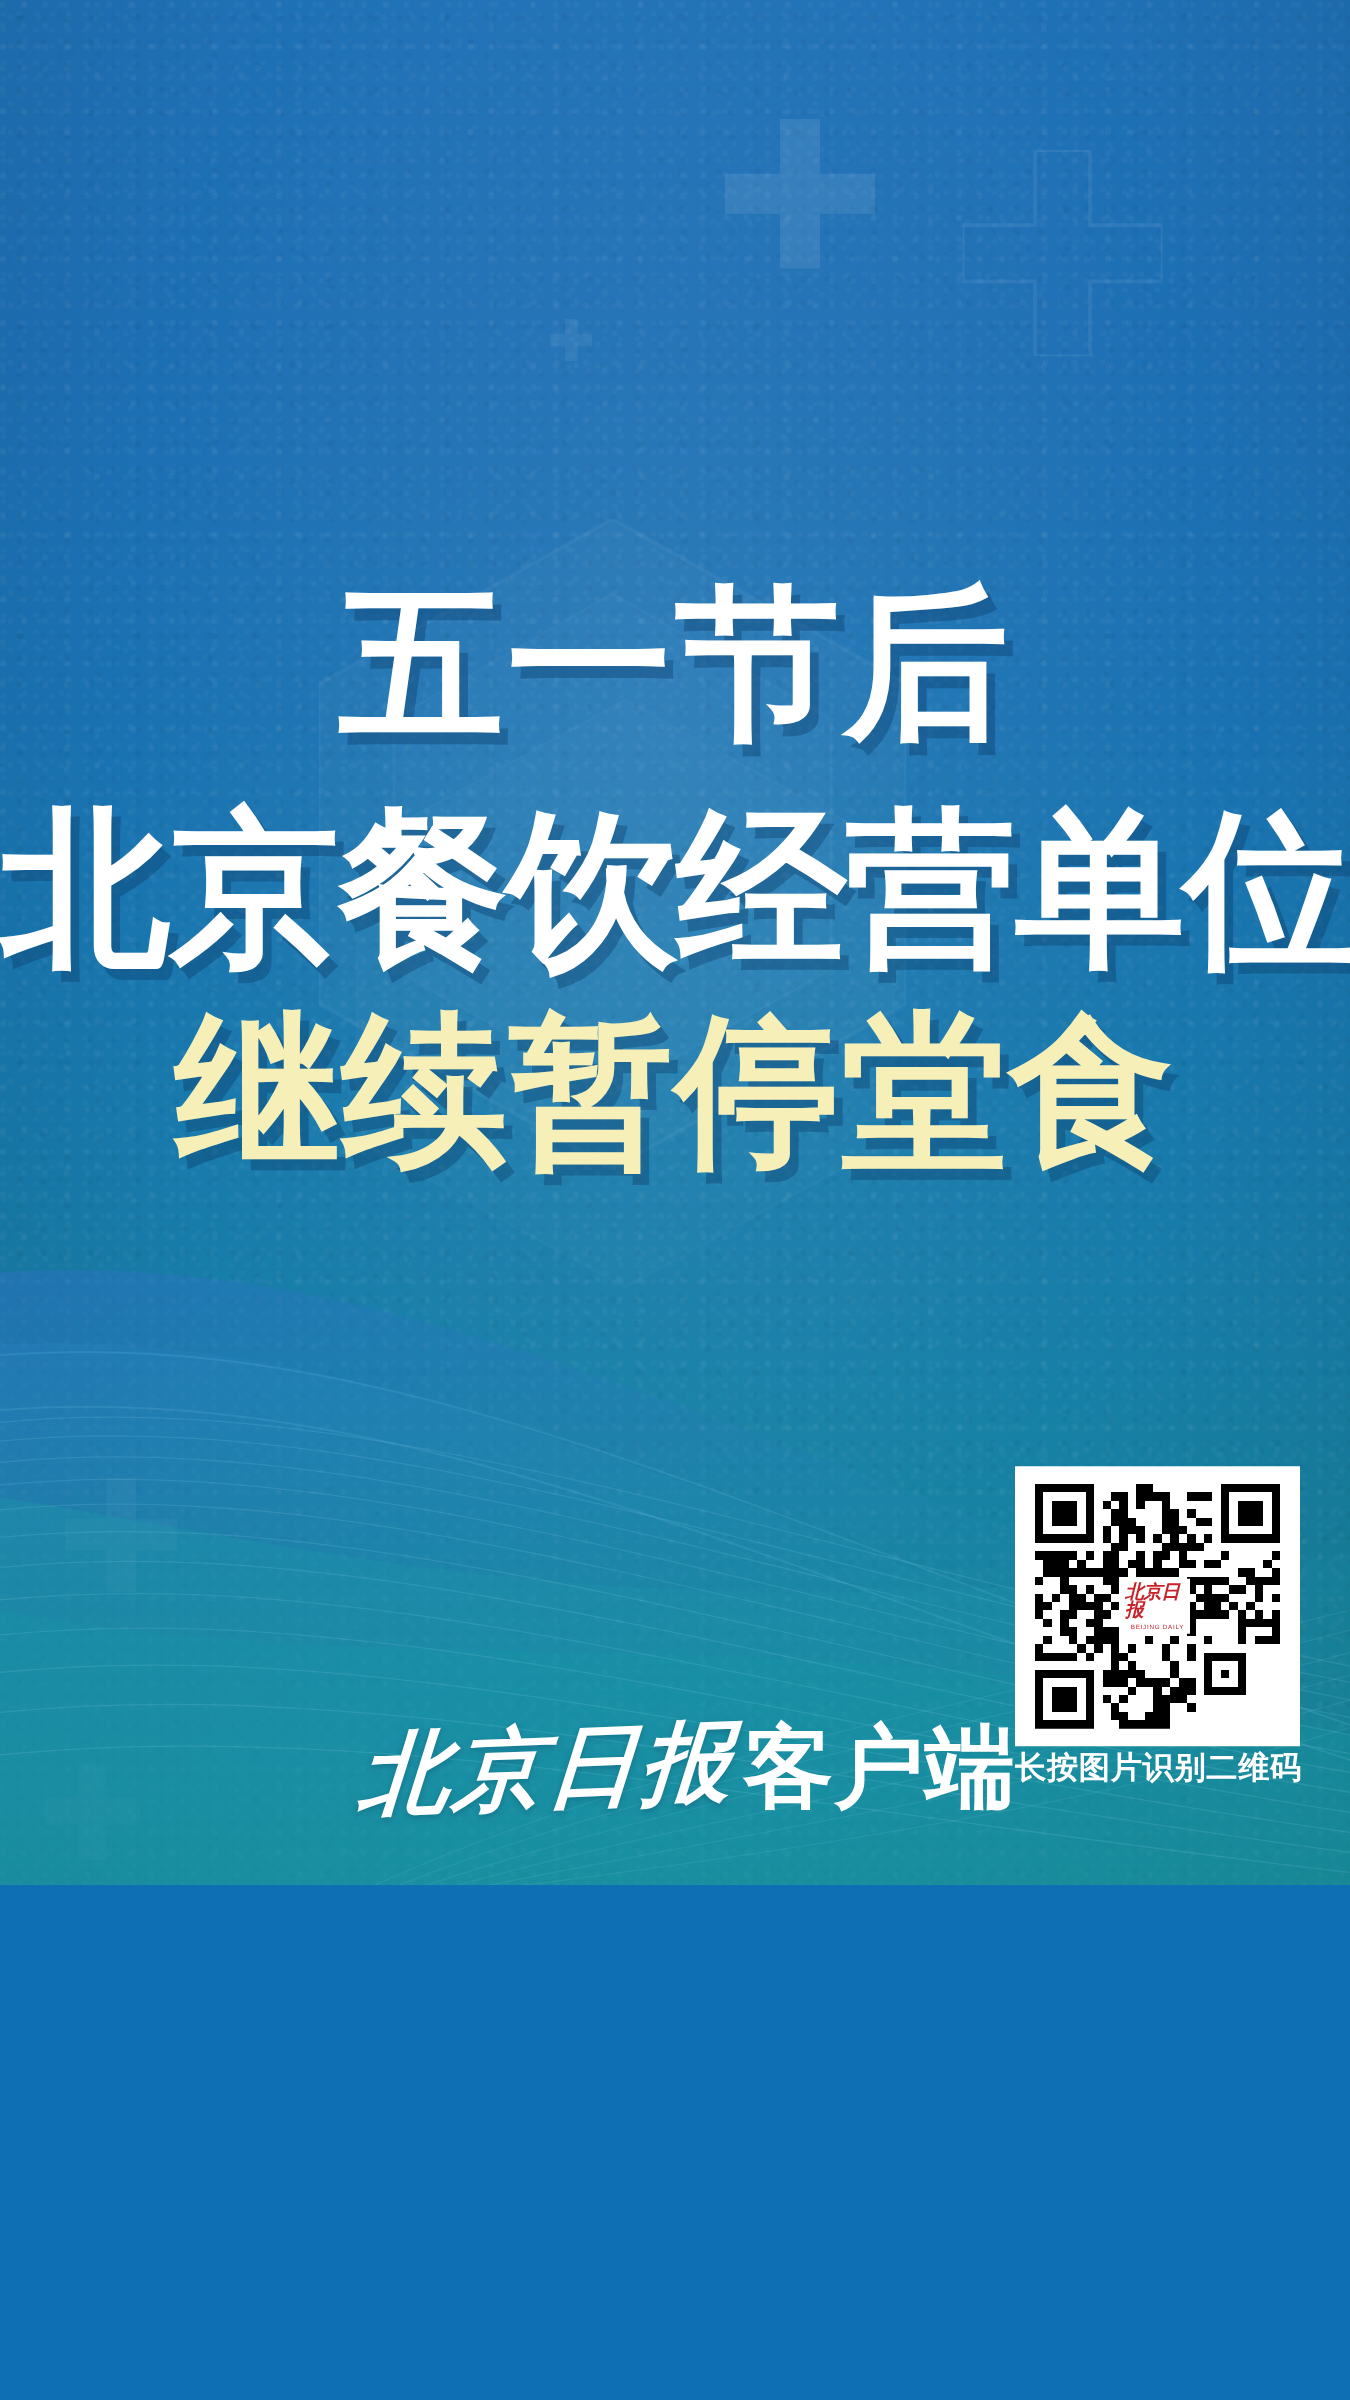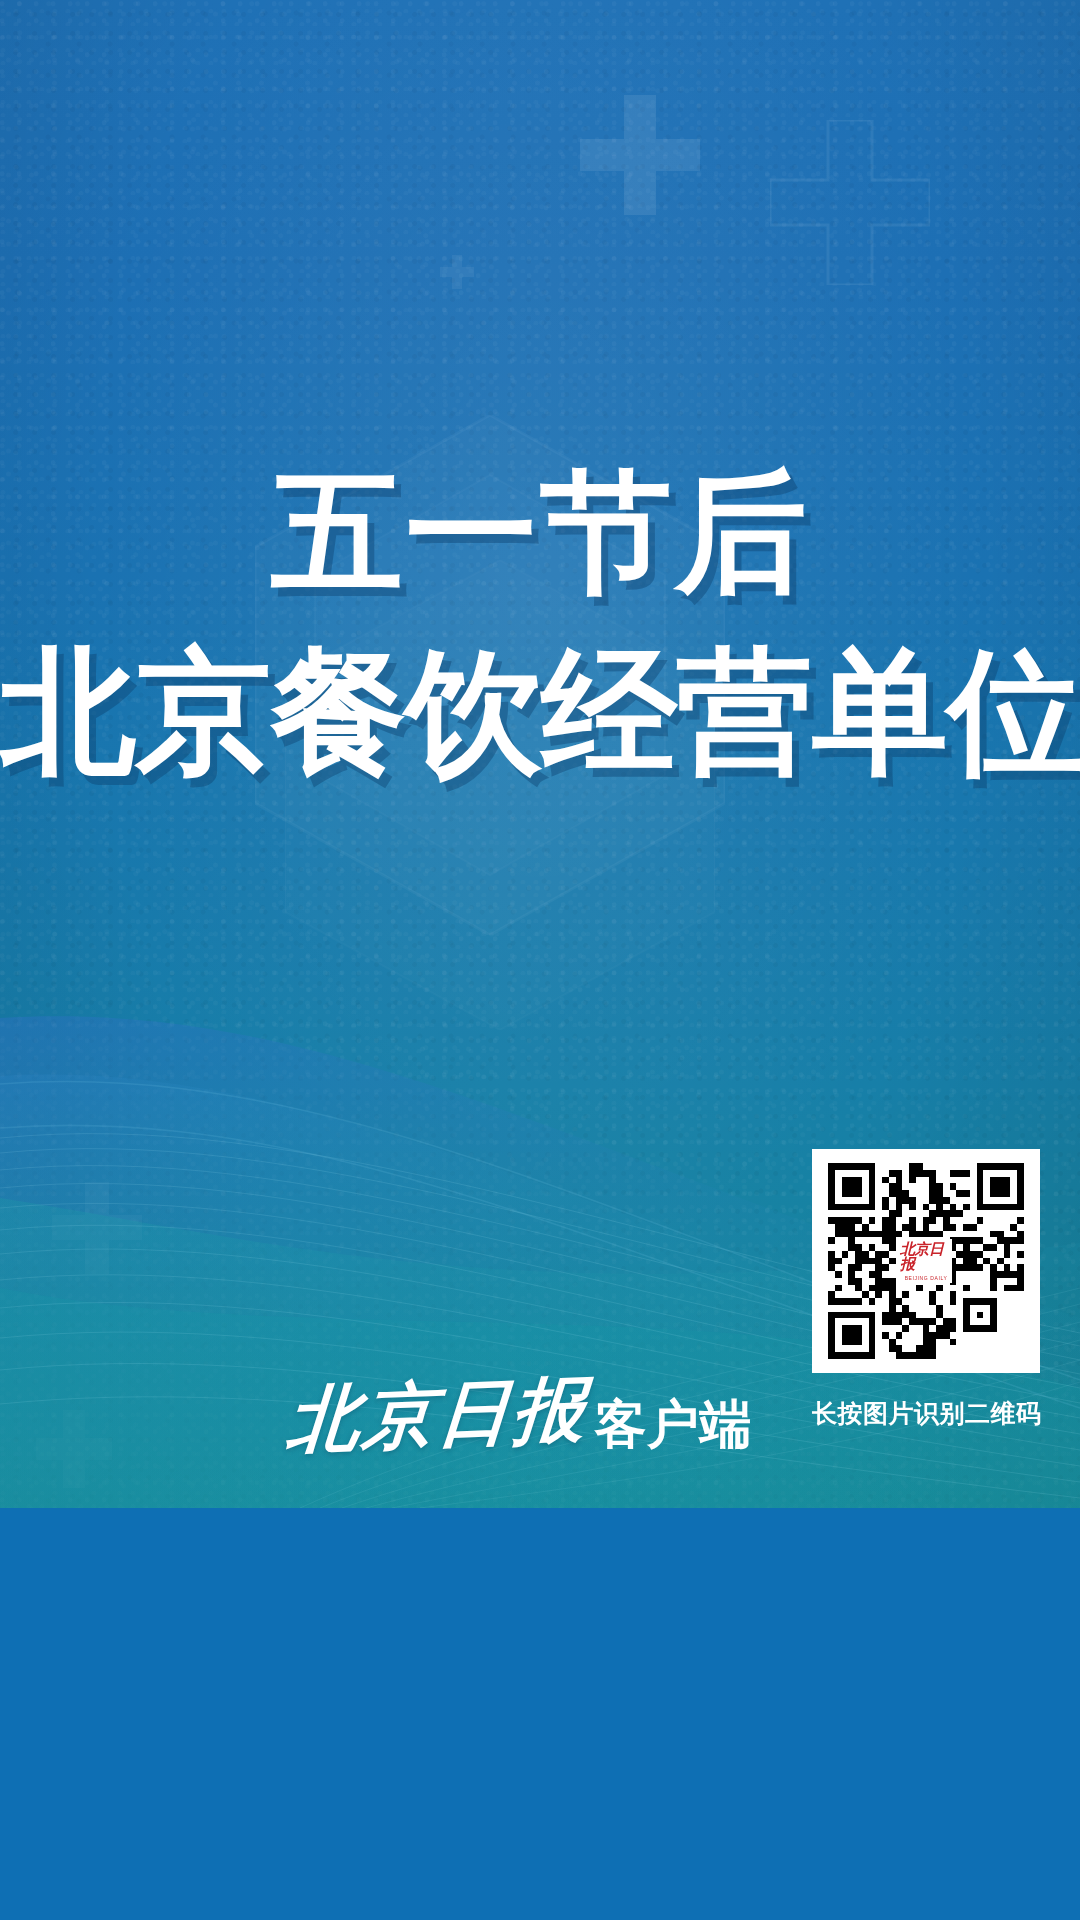--- a/index.html
+++ b/index.html
@@ -92,23 +92,23 @@
     font-weight:bold;
     font-size:72px;color:#ffffff;
     font-style:italic;
     letter-spacing:.04em;
     line-height:1;
     transform:skewX(-6deg) rotate(-2.2deg);
     transform-origin:left bottom;
     text-shadow:0 2px 5px rgba(0,40,70,.25);
   }
   .brand-sub{
-    font-family:Liberation Sans, sans-serif;
+    font-family:Liberation Serif, serif;
     font-weight:bold;
-    font-size:52px;color:#ffffff;
+    font-size:72px;color:#ffffff;
     line-height:1;
     padding-bottom:6px;
     letter-spacing:.01em;
   }
 
   .qr-wrap{
     position:absolute;right:40px;bottom:78px;width:228px;
   }
   .qr-box{
     width:228px;height:224px;background:#ffffff;
@@ -123,21 +123,21 @@
   .qr-logo-cn{
     font-family:"DejaVu Serif","Liberation Serif",serif;
     font-weight:bold;font-style:italic;font-size:15px;color:#c9232a;
     line-height:1;letter-spacing:-.5px;
   }
   .qr-logo-en{
     font-family:"Liberation Sans","DejaVu Sans",sans-serif;
     font-size:5px;color:#c9232a;letter-spacing:.6px;margin-top:3px;
   }
   .qr-caption{
-    margin-top:24px;text-align:left;
+    margin-top:0;text-align:left;
     font-family:Liberation Serif, serif;
     font-weight:bold;font-size:25px;color:#ffffff;letter-spacing:.02em;
     white-space:nowrap;
   }
 </style>
 </head>
 <body>
 
 <div id="poster">
 
@@ -184,20 +184,21 @@
     <svg width="60" height="62" viewBox="0 0 60 62">
       <path d="M21 0 H39 V22 H60 V40 H39 V62 H21 V40 H0 V22 H21 Z" fill="rgba(255,255,255,0.04)"></path>
     </svg>
   </div>
 
   <div class="vignette"></div>
 
   <div class="headlines">
     <span class="hl hl-1">五一节后</span>
     <span class="hl hl-2">北京餐饮经营单位</span>
+    <span class="hl hl-3">继续暂停堂食</span>
   </div>
 
   <svg class="waves" viewBox="0 0 1080 520" preserveAspectRatio="none">
     <defs>
       <linearGradient id="wg1" x1="0" y1="0" x2="1" y2="1">
         <stop offset="0%" stop-color="#2f6fc6" stop-opacity=".42"></stop>
         <stop offset="60%" stop-color="#1f86ae" stop-opacity=".22"></stop>
         <stop offset="100%" stop-color="#15899e" stop-opacity=".05"></stop>
       </linearGradient>
       <linearGradient id="wg2" x1="0" y1="0" x2="1" y2="1">

